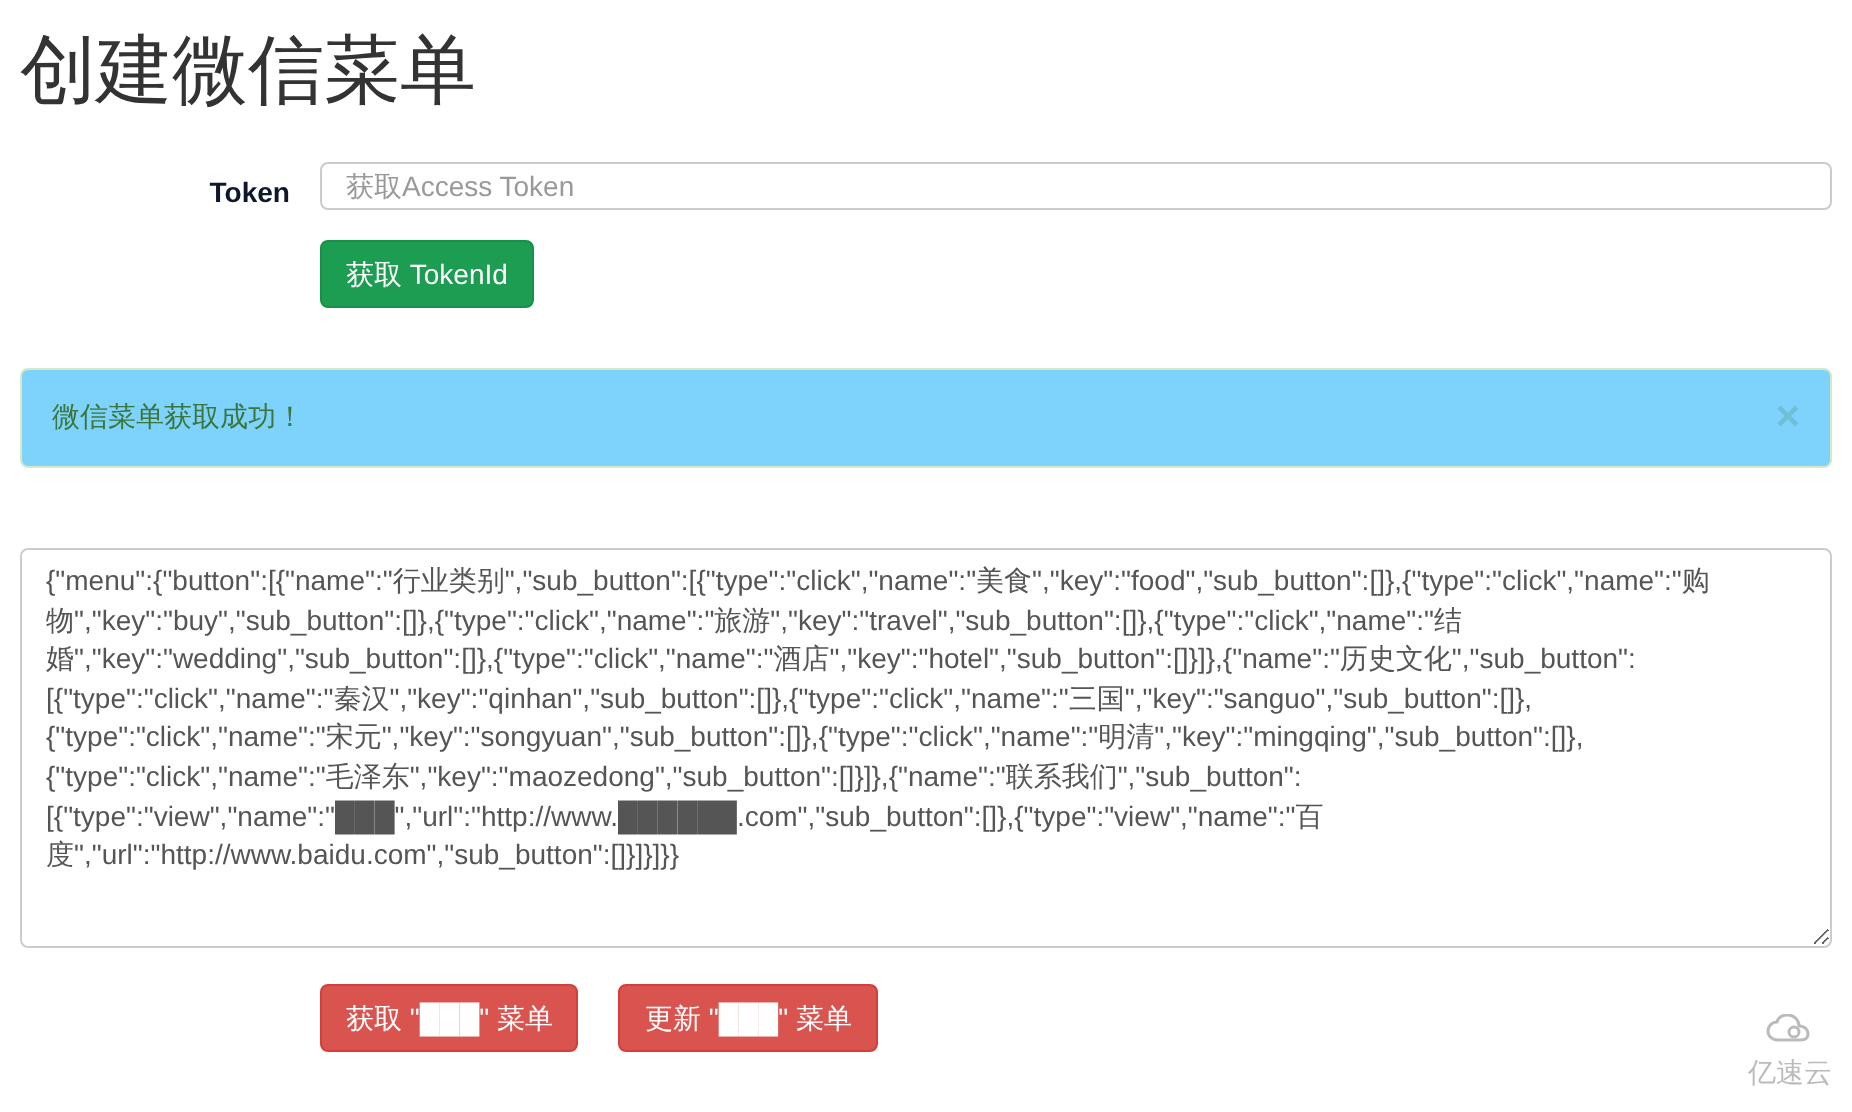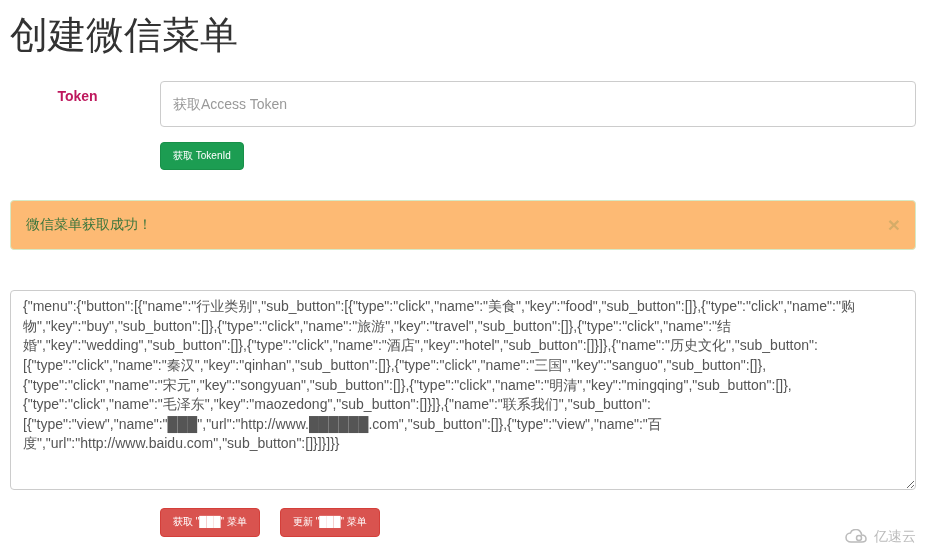--- a/index.html
+++ b/index.html
@@ -21,32 +21,32 @@
       margin-bottom: 20px;
       padding-left: 0;
     }
     .form-group {
       margin-bottom: 15px;
       display: flex;
       align-items: flex-start;
     }
     .form-label {
       width: 150px;
-      text-align: center;
+      text-align: right;
       padding-right: 15px;
       padding-top: 7px;
       font-weight: bold;
-      color: #be185d;
+      color: #0f172a;
     }
     .form-control-wrap {
       flex: 1;
     }
     .form-input {
       width: 100%;
-      height: 46px;
+      height: 24px;
       padding: 6px 12px;
       font-size: 14px;
       color: #555;
       background: #fff;
       border: 1px solid #ccc;
       border-radius: 4px;
     }
     .form-input::placeholder {
       color: #999;
     }
@@ -59,21 +59,21 @@
       background: #fff;
       border: 1px solid #ccc;
       border-radius: 4px;
       font-family: inherit;
       resize: vertical;
       line-height: 1.4;
     }
     .btn {
       display: inline-block;
       padding: 6px 12px;
-      font-size: 10px;
+      font-size: 14px;
       font-weight: normal;
       text-align: center;
       border: 1px solid transparent;
       border-radius: 4px;
       cursor: pointer;
       color: #fff;
       line-height: 1.42857143;
     }
     .btn-green {
       background-color: #1c9d52;
@@ -86,21 +86,21 @@
     .btn-offset {
       margin-left: 150px;
     }
     .btn-group {
       margin-left: 150px;
       display: flex;
       gap: 20px;
     }
     .alert {
       position: relative;
-      background-color: #fdba74;
+      background-color: #7dd3fc;
       border: 1px solid #d6e9c6;
       color: #3c763d;
       padding: 15px 35px 15px 15px;
       border-radius: 4px;
       margin: 30px 0 40px 0;
     }
     .alert-close {
       position: absolute;
       right: 15px;
       top: 50%;
@@ -118,20 +118,21 @@
     }
     .watermark {
       position: fixed;
       right: 10px;
       bottom: 10px;
       color: #bbb;
       font-size: 14px;
       display: flex;
       align-items: center;
       gap: 5px;
+      flex-direction: column;
     }
     .cloud-icon {
       display: inline-block;
       width: 24px;
       height: 16px;
     }
   </style>
 </head>
 <body>
 

